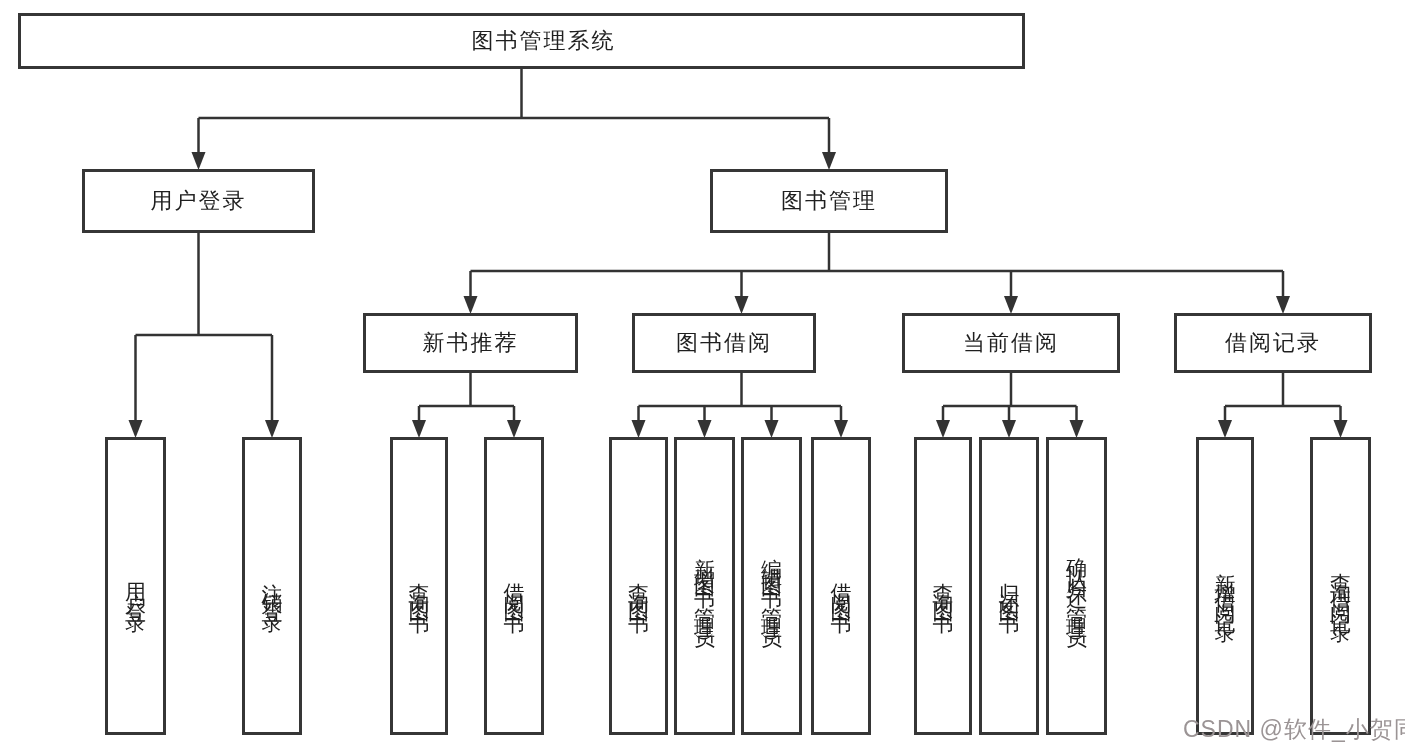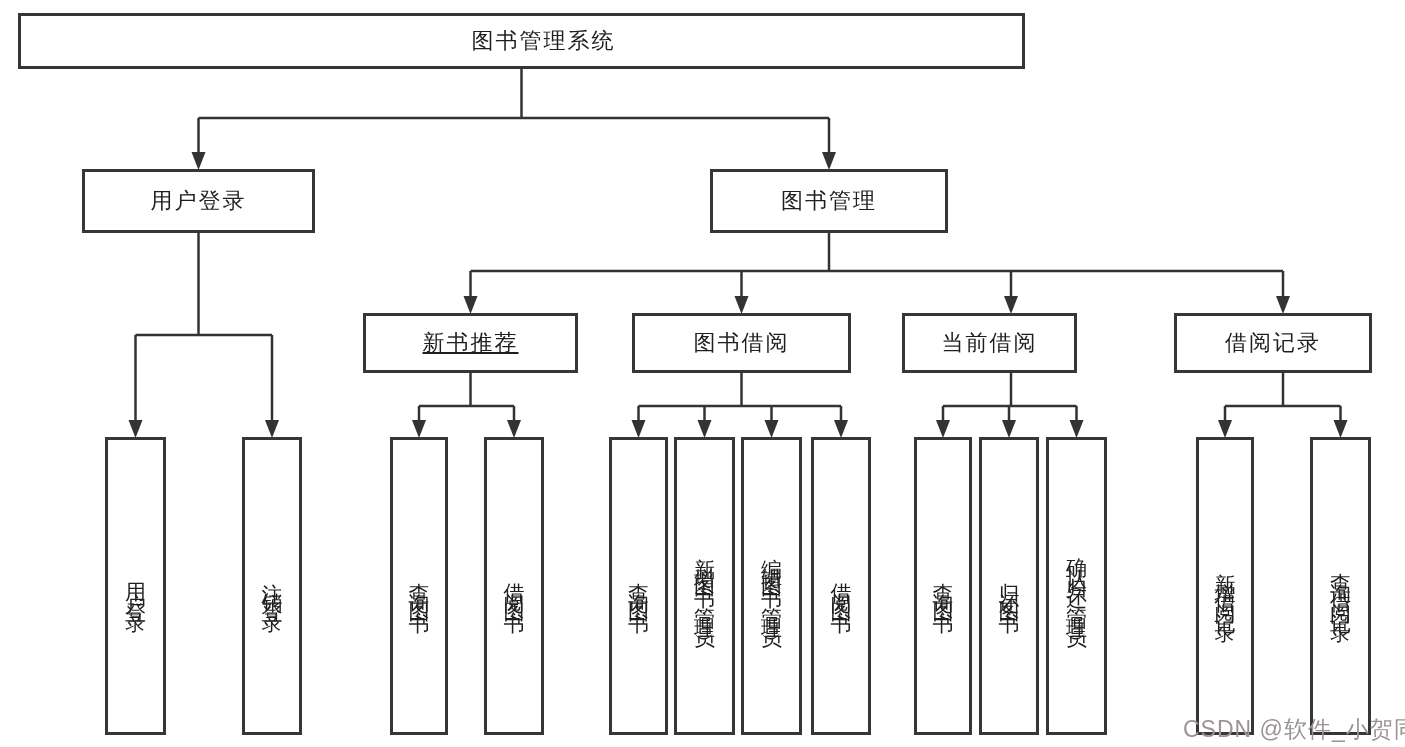--- a/index.html
+++ b/index.html
@@ -98,23 +98,23 @@
       <line x1="1225" y1="406" x2="1340.5" y2="406" stroke="#333333" stroke-width="2.5"></line>
       <line x1="1225" y1="406" x2="1225" y2="423" stroke="#333333" stroke-width="2.5"></line>
       <polygon points="1225,438 1218,420 1232,420" fill="#333333"></polygon>
       <line x1="1340.5" y1="406" x2="1340.5" y2="423" stroke="#333333" stroke-width="2.5"></line>
       <polygon points="1340.5,438 1333.5,420 1347.5,420" fill="#333333"></polygon>
     </svg>
   <div id="nodes">
       <div class="node horizontal" style="left: 18px; top: 13px; width: 1007px; height: 56px; padding-left: 44px;">图书管理系统</div>
       <div class="node horizontal" style="left: 82px; top: 169px; width: 233px; height: 64px;">用户登录</div>
       <div class="node horizontal" style="left: 710px; top: 169px; width: 238px; height: 64px; text-align: center;">图书管理</div>
-      <div class="node horizontal" style="left: 363px; top: 313px; width: 215px; height: 60px; text-decoration: underline;">新书推荐</div>
-      <div class="node horizontal" style="left: 632px; top: 313px; width: 219px; height: 60px;">图书借阅</div>
-      <div class="node horizontal" style="left: 902px; top: 313px; width: 175px; height: 60px;">当前借阅</div>
+      <div class="node horizontal" style="left: 363px; top: 313px; width: 215px; height: 60px;">新书推荐</div>
+      <div class="node horizontal" style="left: 632px; top: 313px; width: 184px; height: 60px;">图书借阅</div>
+      <div class="node horizontal" style="left: 902px; top: 313px; width: 218px; height: 60px;">当前借阅</div>
       <div class="node horizontal" style="left: 1174px; top: 313px; width: 198px; height: 60px;">借阅记录</div>
       <div class="node vertical" style="left: 105px; top: 437px; width: 61px; height: 298px;">用户登录</div>
       <div class="node vertical" style="left: 242px; top: 437px; width: 60px; height: 298px;">注销登录</div>
       <div class="node vertical" style="left: 390px; top: 437px; width: 58px; height: 298px;">查询图书</div>
       <div class="node vertical" style="left: 484px; top: 437px; width: 60px; height: 298px;">借阅图书</div>
       <div class="node vertical" style="left: 609px; top: 437px; width: 59px; height: 298px;">查询图书</div>
       <div class="node vertical" style="left: 674px; top: 437px; width: 61px; height: 298px;">新增图书（管理员）</div>
       <div class="node vertical" style="left: 741px; top: 437px; width: 61px; height: 298px;">编辑图书（管理员）</div>
       <div class="node vertical" style="left: 811px; top: 437px; width: 60px; height: 298px;">借阅图书</div>
       <div class="node vertical" style="left: 914px; top: 437px; width: 58px; height: 298px;">查询图书</div>

